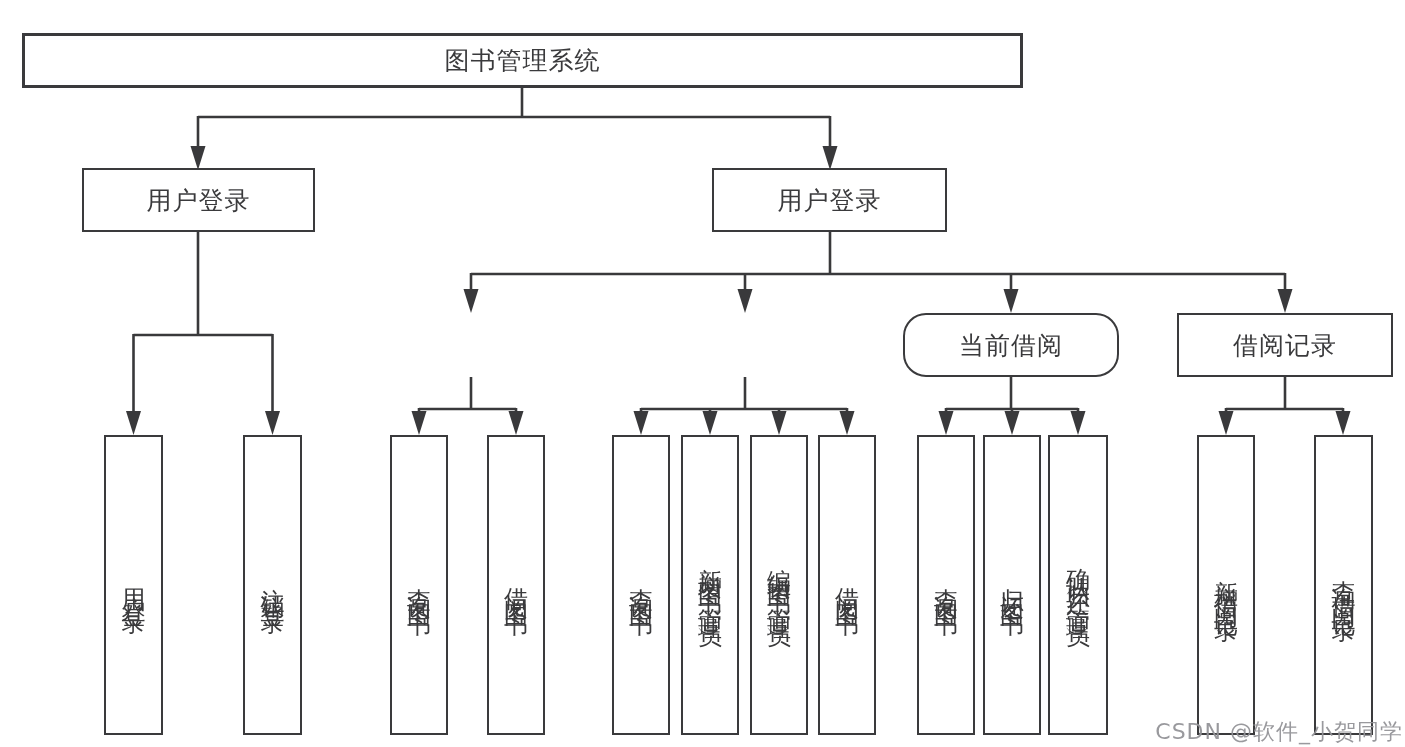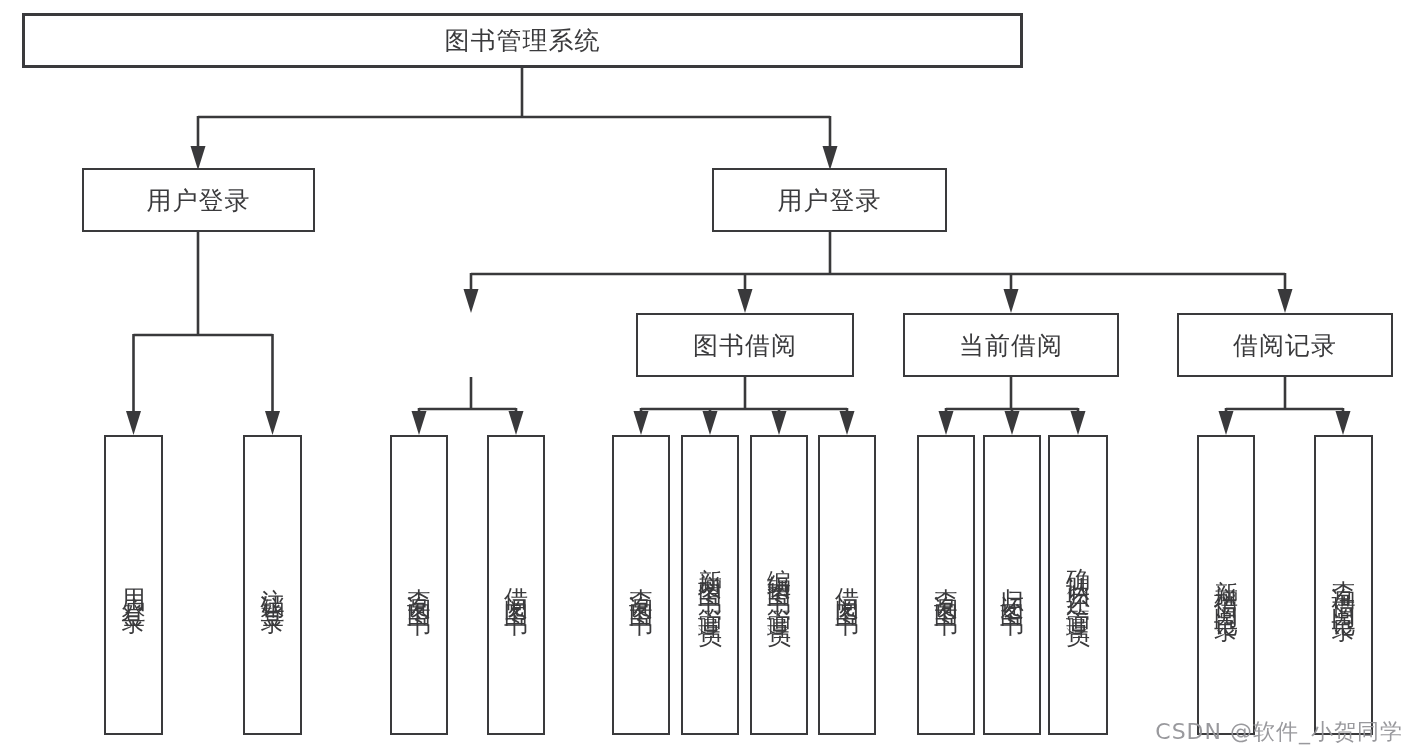--- a/index.html
+++ b/index.html
@@ -16,21 +16,21 @@
   #wires polygon{fill:#39393b;stroke:none;}
   .hbox{
     position:absolute;
     box-sizing:border-box;
     background:#ffffff;
     border:2.5px solid #3a3a3c;
     display:flex;align-items:center;justify-content:center;
     font-size:25px;letter-spacing:1px;
     white-space:nowrap;
   }
-  .hbox.root{border-width:3px;}
+  .hbox.root{border-width:3px;margin-top:20px;}
   .vbox{
     position:absolute;
     box-sizing:border-box;
     top:435px;height:300px;
     background:#ffffff;
     border:2.5px solid #3a3a3c;
     display:flex;align-items:center;justify-content:center;
   }
   .vtext{
     writing-mode:vertical-rl;
@@ -129,22 +129,21 @@
       <line x1="1343" y1="408" x2="1343" y2="413"></line>
       <polygon points="1335.5,411 1350.5,411 1343,435"></polygon>
     </g>
   </svg>
 
   <div class="hbox root" style="left:22px;top:13px;width:1001px;height:55px;">图书管理系统</div>
 
   <div class="hbox" style="left:82px;top:168px;width:233px;height:64px;">用户登录</div>
   <div class="hbox" style="left:712px;top:168px;width:235px;height:64px;">用户登录</div>
 
-  <div class="hbox" style="left:636px;top:313px;width:218px;height:64px;">图书借阅</div>
-  <div class="hbox" style="left:903px;top:313px;width:216px;height:64px;">当前借阅</div>
+  <div class="hbox" style="left:903px;top:313px;width:216px;height:64px;border-radius:23px;">当前借阅</div>
   <div class="hbox" style="left:1177px;top:313px;width:216px;height:64px;">借阅记录</div>
 
   <div class="vbox" style="left:104px;width:59px;">
     <span class="vtext">用户登录</span>
   </div>
   <div class="vbox" style="left:243px;width:59px;">
     <span class="vtext">注销登录</span>
   </div>
 
   <div class="vbox" style="left:390px;width:58px;">

